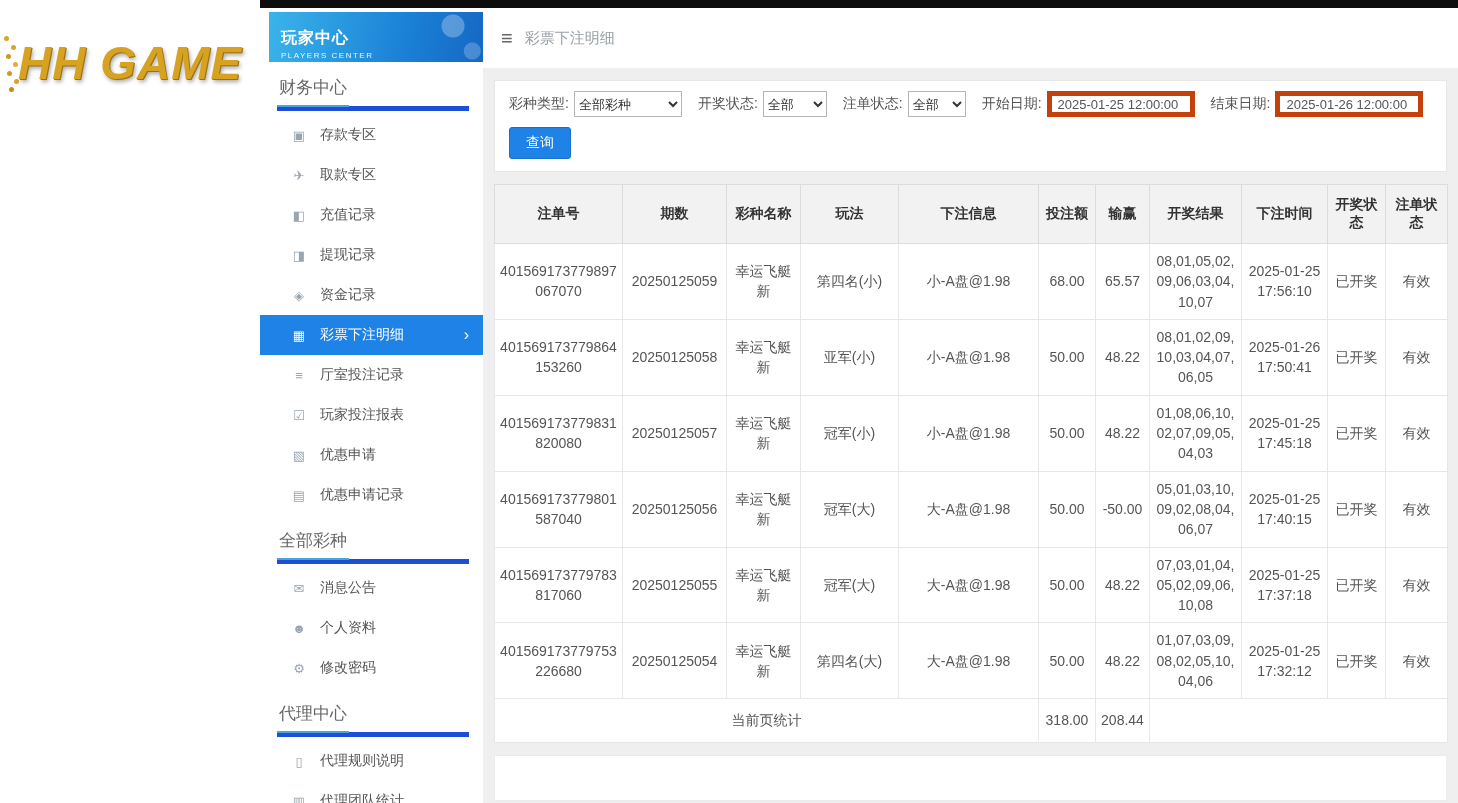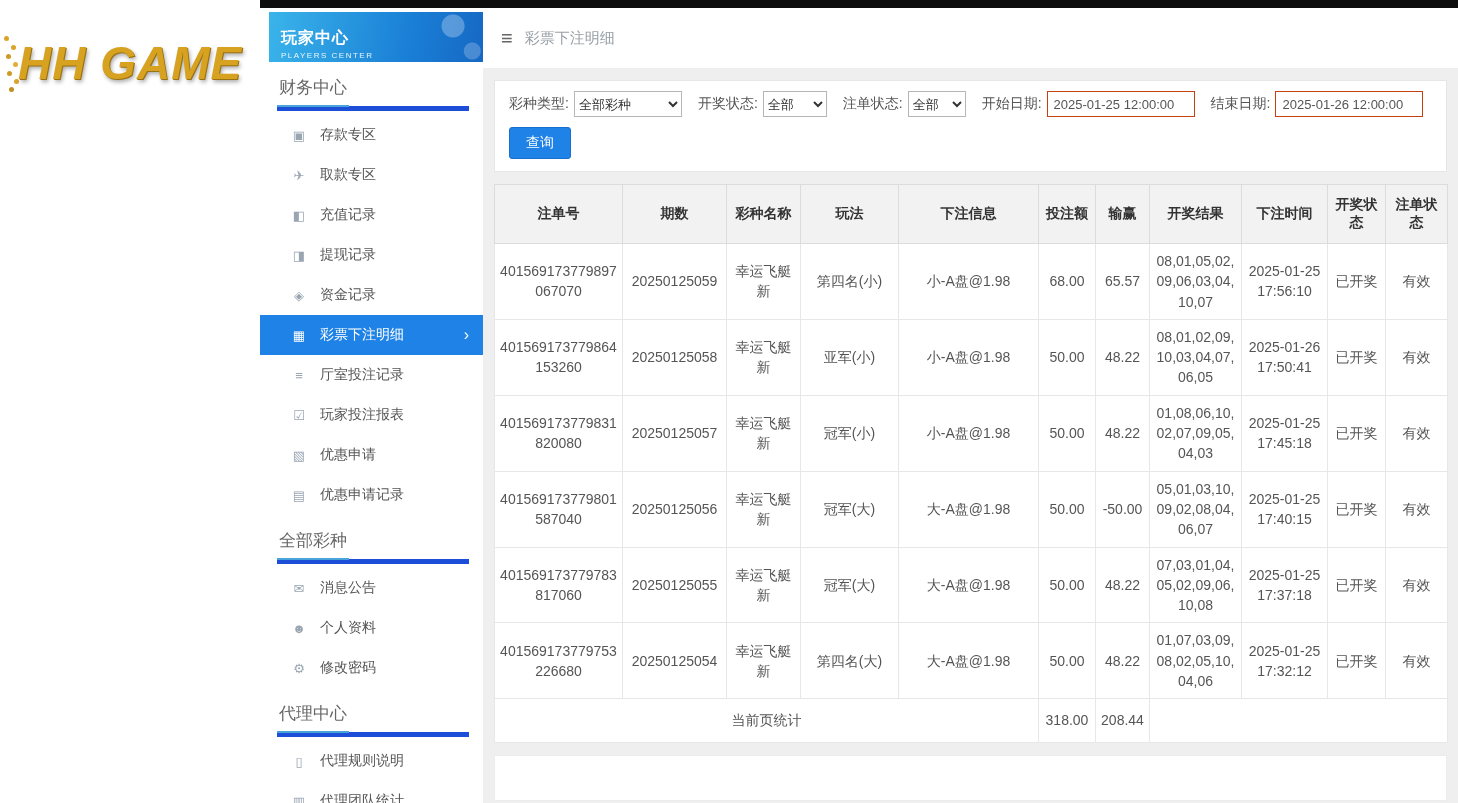--- a/index.html
+++ b/index.html
@@ -40,21 +40,21 @@
   .content{flex:1;background:#efefef;overflow:hidden;display:flex;flex-direction:column;}
   .header-bar{height:60px;background:#fff;display:flex;align-items:center;gap:12px;padding-left:18px;flex:0 0 auto;}
   .hamburger{font-size:20px;color:#666;cursor:pointer;}
   .page-title{font-size:15px;color:#98a0a6;}
 
   .filter-panel{margin:12px 11px 0;background:#fff;border:1px solid #e6e6e6;padding:10px 14px 12px;flex:0 0 auto;}
   .filter-row{display:flex;align-items:center;}
   .f-group{display:flex;align-items:center;margin-right:16px;}
   .f-label{font-size:14px;color:#555;margin-right:5px;white-space:nowrap;}
   .f-select{height:26px;border:1px solid #b5b5b5;background:#fff;color:#333;font-size:13px;}
-  .f-input{height:26px;border:1px solid #c2410c;color:#555;font-size:13px;padding:0 6px;width:148px;}
+  .f-input{height:26px;border:5px solid #c2410c;color:#555;font-size:13px;padding:0 6px;width:148px;}
   .query-btn{margin-top:10px;background:#1e82e6;color:#fff;border:1px solid #176fd0;border-radius:3px;font-size:14px;padding:6px 16px;cursor:pointer;}
 
   .table-panel{margin:12px 11px 0;background:#fff;flex:0 0 auto;}
   table{width:100%;border-collapse:collapse;table-layout:fixed;}
   th{background:#f2f2f2;border:1px solid #dcdcdc;color:#333;font-size:14px;font-weight:bold;padding:11px 4px;text-align:center;}
   td{border:1px solid #e7e7e7;color:#555;font-size:14px;text-align:center;padding:7px 4px;line-height:1.45;word-break:break-all;}
   tfoot td{padding:11px 4px;}
 
   .pagination{margin:12px 11px;background:#fff;border:1px solid #ececec;height:46px;display:flex;align-items:center;justify-content:space-between;padding:0 16px;flex:0 0 auto;}
 </style>

